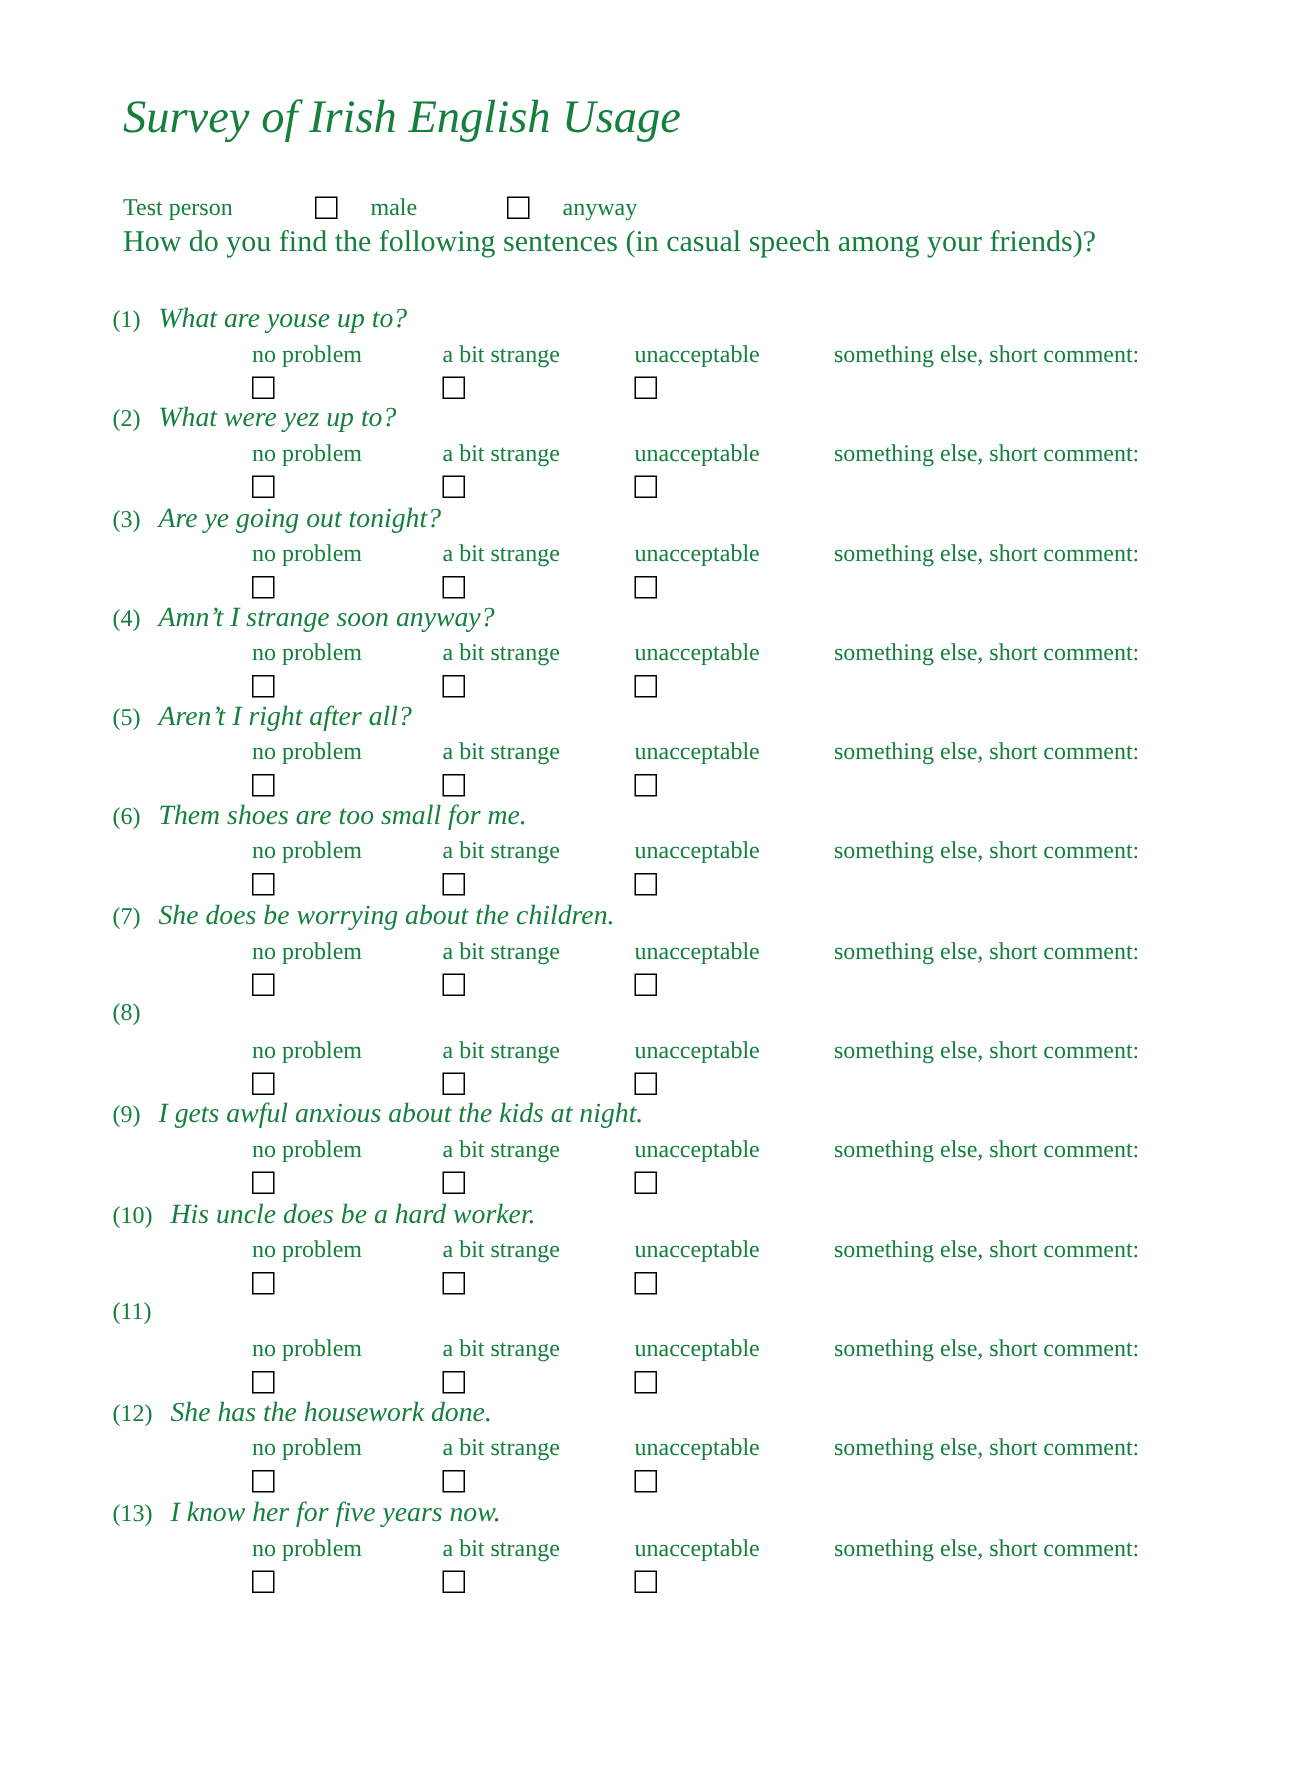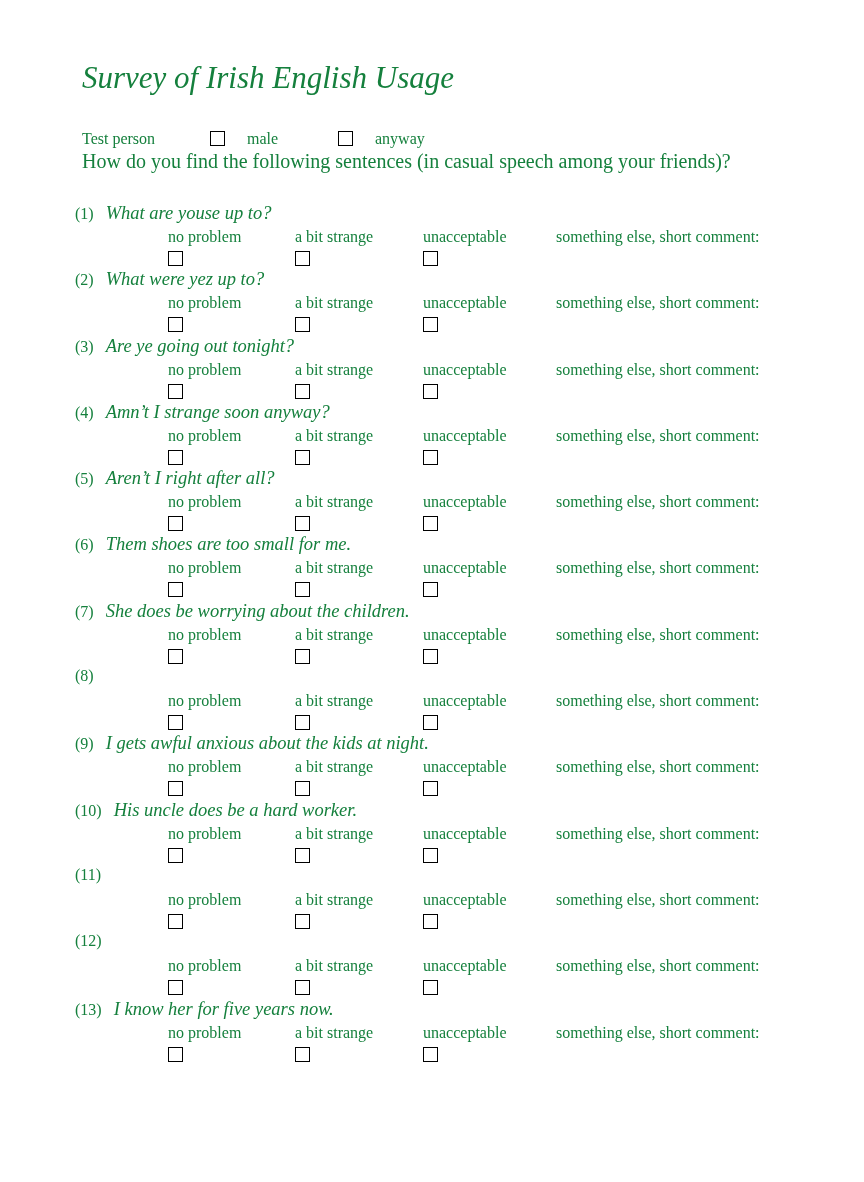--- a/index.html
+++ b/index.html
@@ -329,20 +329,21 @@
       </div>
       <div class="opt opt-4">
         <span class="opt-label">something else, short comment:</span>
       </div>
     </div>
   </div>
 
   <div class="item">
     <div class="item-head">
       <span class="item-num">(12)</span>
+      <span class="item-sentence">She has the housework done.</span>
     </div>
     <div class="item-options">
       <div class="opt opt-1">
         <span class="opt-label">no problem</span>
         <span class="cb" role="checkbox" aria-checked="false"></span>
       </div>
       <div class="opt opt-2">
         <span class="opt-label">a bit strange</span>
         <span class="cb" role="checkbox" aria-checked="false"></span>
       </div>

